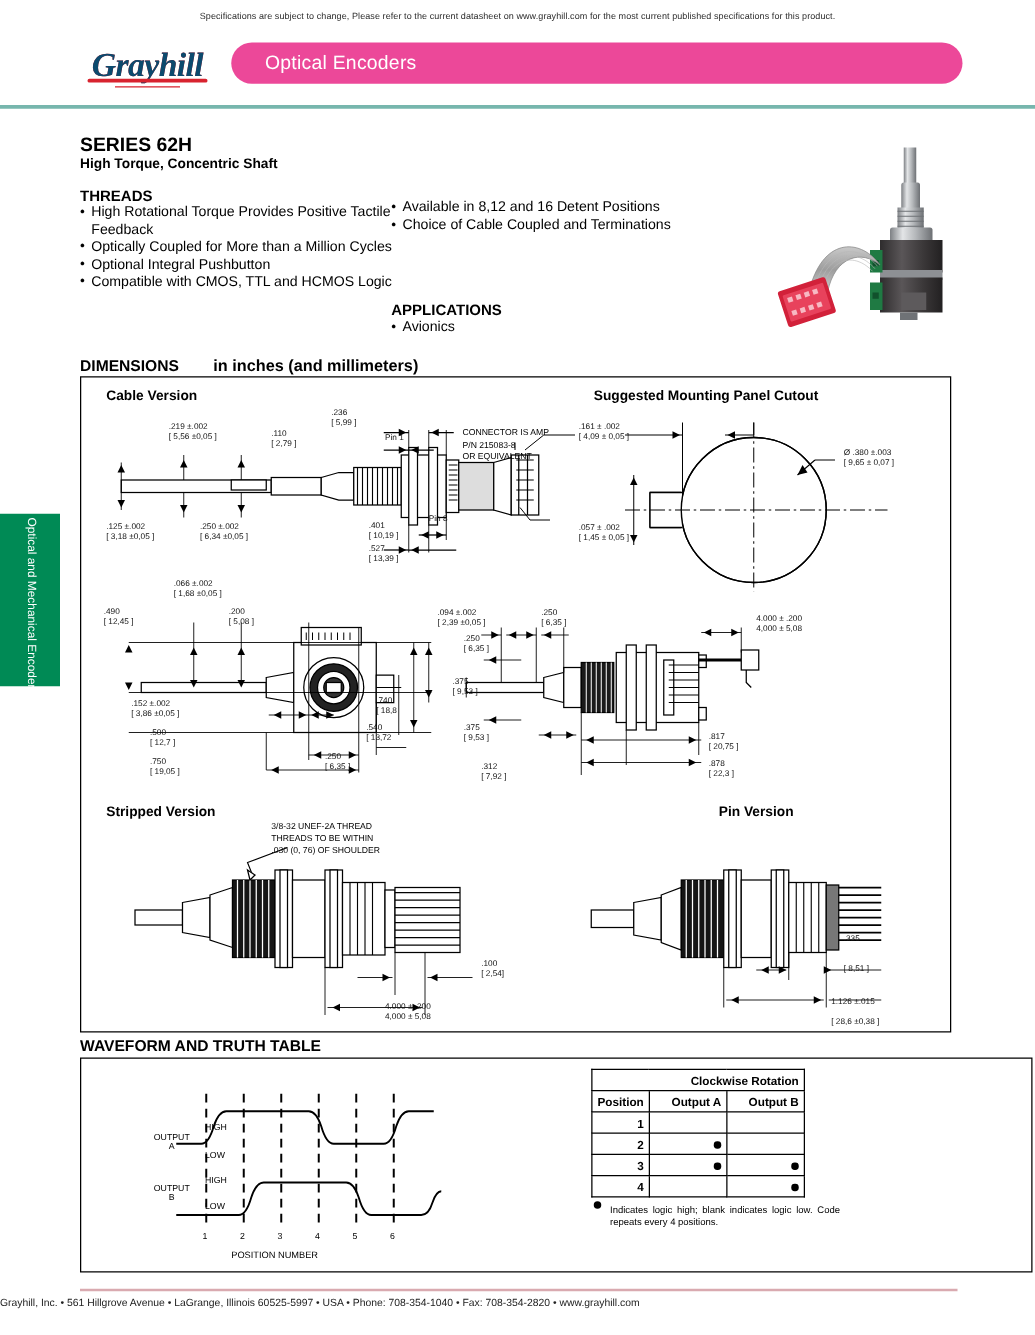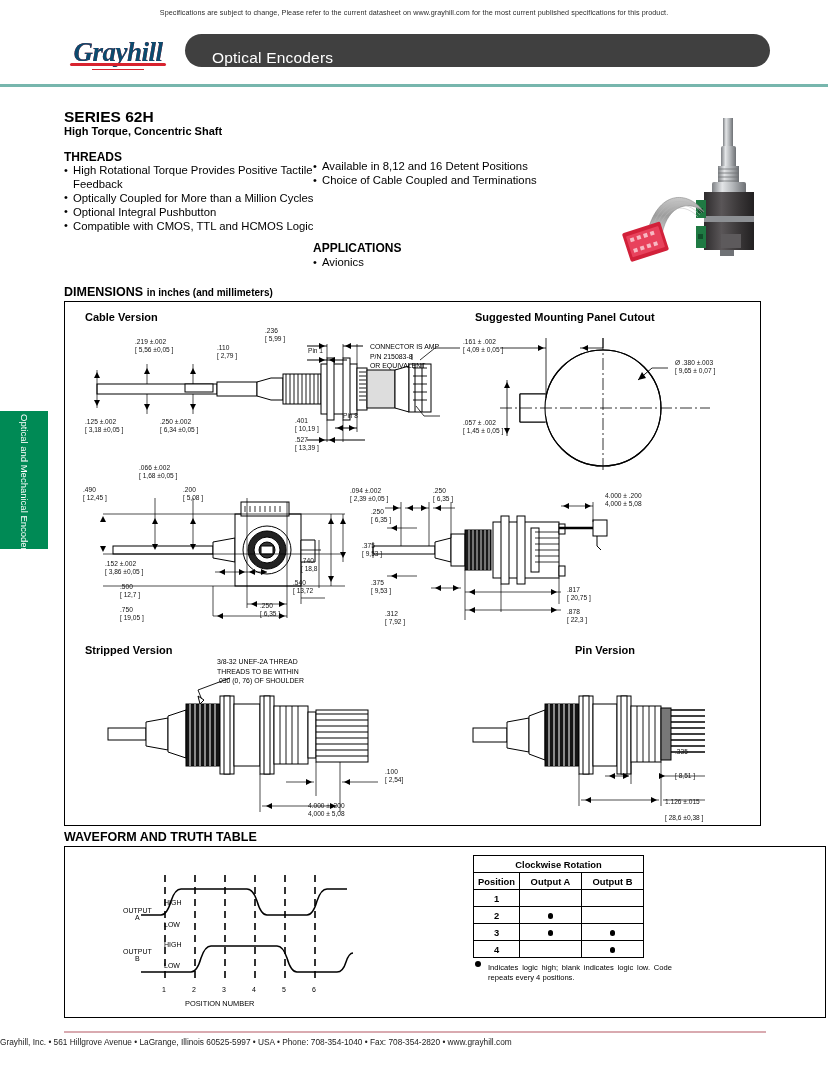--- a/index.html
+++ b/index.html
@@ -24,22 +24,22 @@
     position:absolute; left:62px; top:4px; width:112px; height:36px;
     color:#0c4a6e; font-family:"Liberation Serif", serif; font-style:italic;
     font-weight:bold; font-size:27px; letter-spacing:-.5px;
     display:flex; align-items:center; justify-content:center;
     text-shadow: 0 0 0 #d8232f;
   }
   .logo .ul { position:absolute; left:8px; bottom:4px; width:96px; height:3px; background:#d8232f; border-radius:2px; }
   .logo .ul2 { position:absolute; left:30px; bottom:0px; width:52px; height:1.5px; background:#d8232f; }
   .blackbar {
     position:absolute; left:185px; top:4px; width:585px; height:33px;
-    background:#404040; border-radius:17px; color:#fff;
-    display:flex; align-items:flex-end;
+    background:#ec4899; border-radius:17px; color:#fff;
+    display:flex; align-items:center;
   }
   .blackbar span { margin-left:27px; font-size:15.5px; letter-spacing:.2px; }
 
   .rule-teal { position:absolute; left:0; top:84px; width:828px; height:2.5px; background:#77b6ad; }
 
   
   .sidetab {
     position:absolute; left:0; top:411px; width:48px; height:138px;
     background:#008a55;
   }
@@ -61,37 +61,37 @@
   .app-l { position:absolute; left:313px; top:256px; width:220px; }
   ul.b { list-style:none; margin:0; padding:0; }
   ul.b li { font-size:11.3px; line-height:13.6px; padding-left:9px; position:relative; margin-bottom:.5px; }
   ul.b li:before { content:"\2022"; position:absolute; left:0; top:-.5px; font-size:11px; }
 
   
   .photo { position:absolute; left:620px; top:108px; width:160px; height:170px; }
 
   
   .dim-h { position:absolute; left:64px; top:285px; font-size:12.5px; font-weight:bold; }
-  .dim-h em { font-style:normal; font-size:10px; }
+  .dim-h em { font-style:normal; font-size:13px;margin-left:24px; }
   .dimbox { position:absolute; left:64px; top:301px; width:697px; height:525px; border:1.2px solid #000; background:#fff; }
 
   .sec-title { position:absolute; font-size:11px; font-weight:bold; }
 
   
   .dl { position:absolute; font-size:6.6px; line-height:8px; white-space:nowrap; color:#111; letter-spacing:0; }
   .note { position:absolute; font-size:6.9px; line-height:9.5px; white-space:nowrap; }
 
   
   .wf-h { position:absolute; left:64px; top:830px; font-size:12.5px; font-weight:bold; }
   .wfbox { position:absolute; left:64px; top:846px; width:762px; height:172px; border:1.2px solid #000; background:#fff; }
   .wlab { position:absolute; font-size:7px; white-space:nowrap; }
 
   table.tt { position:absolute; left:473px; top:855px; border-collapse:collapse; }
   table.tt td, table.tt th {
-    border:1.1px solid #000; font-size:9.4px; text-align:center;
+    border:1.1px solid #000; font-size:9.4px; text-align:right;
     padding:2.5px 4px; font-weight:bold; height:16px;
   }
   table.tt td.v { font-weight:bold; width:44px; }
   table.tt td.dotcell { width:62px; }
   .dot { display:inline-block; width:5.5px; height:5.5px; border-radius:50%; background:#000; }
   .ttnote { position:absolute; left:472px; top:963px; width:200px; font-size:7.6px; line-height:9.5px; }
   .ttnote .bd { position:absolute; left:3px; top:-2px; width:6px; height:6px; border-radius:50%; background:#000; }
   .ttnote p { margin:0 0 0 16px; text-align:justify; }
 
   

